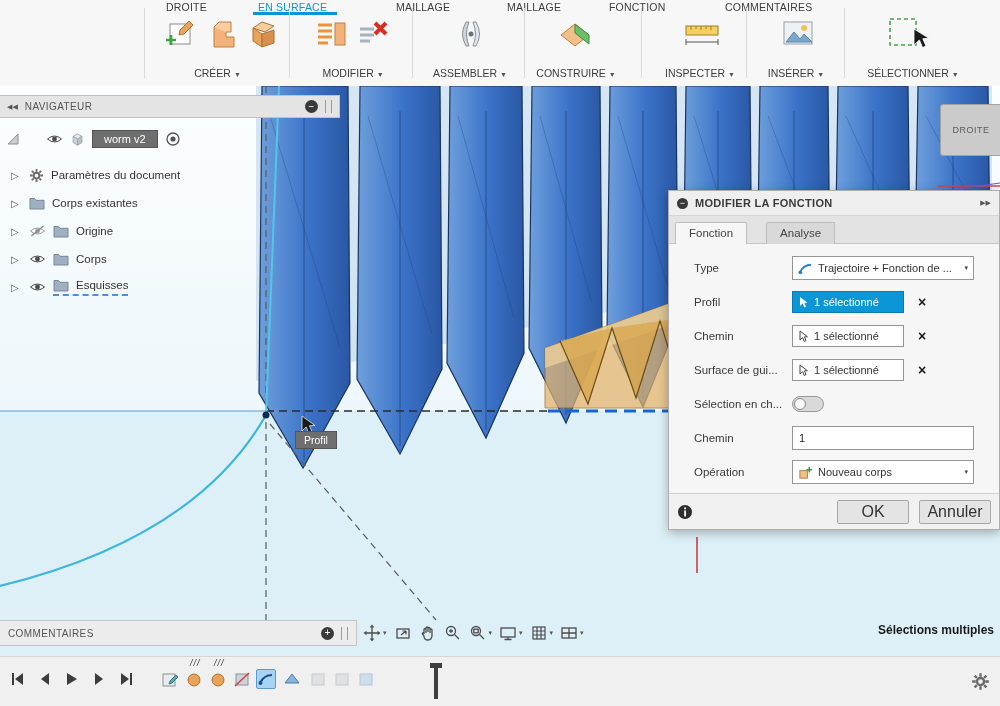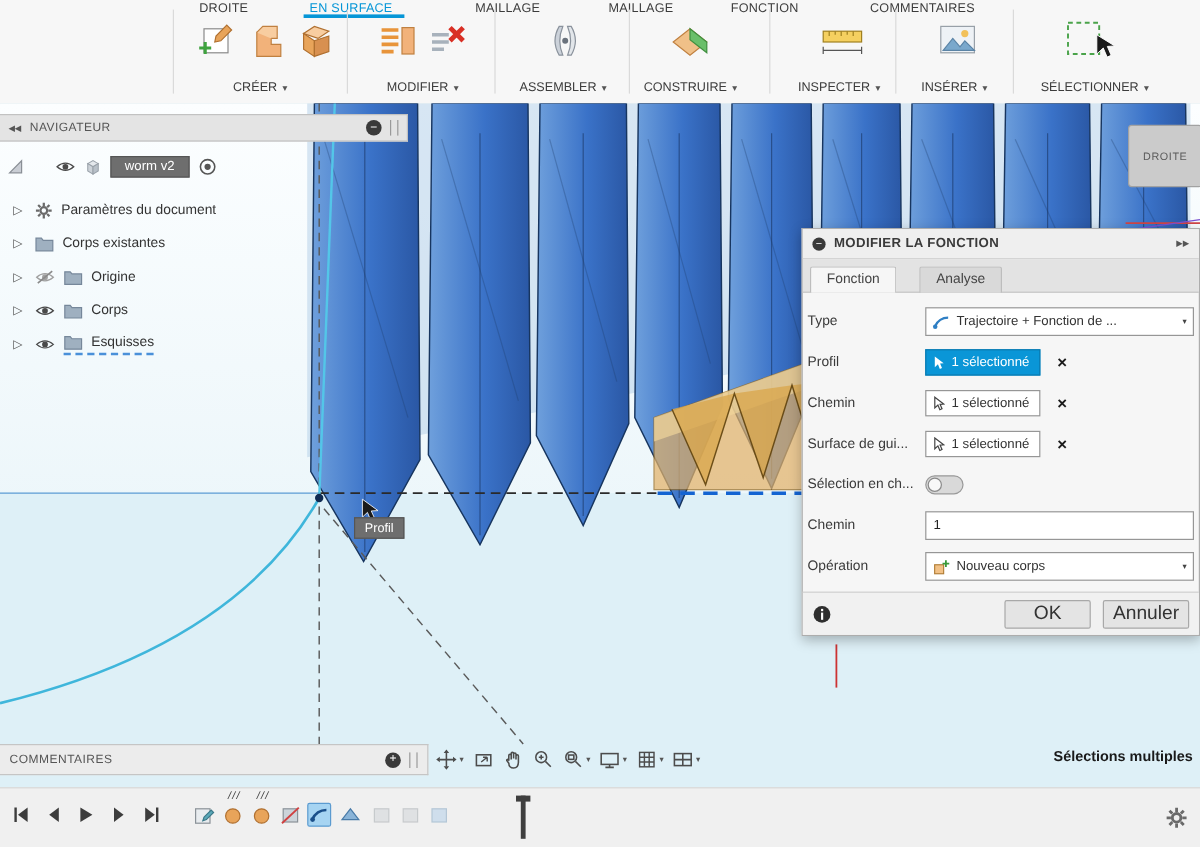--- a/index.html
+++ b/index.html
@@ -35,28 +35,28 @@
   .drop-target{display:flex;align-items:center;gap:7px;border-bottom:2px dashed #4a90d9;padding-bottom:2px;}
   
   .dialog{position:absolute;left:668px;top:104px;width:332px;height:340px;background:#f6f6f6;border:1px solid #adadad;
       box-shadow:0 3px 10px rgba(0,0,0,.28);box-sizing:border-box;}
   .dlg-title{height:24px;background:#efefef;border-bottom:1px solid #d4d4d4;display:flex;align-items:center;gap:7px;padding:0 8px;}
   .dlg-title .t{font-size:11px;font-weight:bold;color:#3a3a3a;letter-spacing:.3px;}
   .dlg-tabs{height:27px;background:#e3e3e3;border-bottom:1px solid #c5c5c5;display:flex;align-items:flex-end;padding-left:6px;gap:19px;}
   .dlg-tab{font-size:11.5px;color:#444;background:#d9d9d9;border:1px solid #bdbdbd;border-bottom:none;border-radius:2px 2px 0 0;
       padding:4px 13px 5px;position:relative;top:1px;cursor:pointer;}
   .dlg-tab.active{background:#f6f6f6;}
-  .dlg-body{padding:7px 4px 0;}
+  .dlg-body{padding:7px 25px 0;}
   .row{display:flex;align-items:center;height:34px;}
   .rlabel{width:98px;font-size:11.5px;color:#3a3a3a;flex-shrink:0;}
   .combo{flex:1;height:24px;background:#fff;border:1px solid #969696;display:flex;align-items:center;gap:5px;padding:0 5px;
       font-size:11px;color:#333;box-sizing:border-box;cursor:pointer;}
   .combo .caret{margin-left:auto;font-size:7px;color:#444;}
   .combo .val{white-space:nowrap;overflow:hidden;}
-  .selbtn{width:96px;height:22px;display:flex;align-items:center;gap:5px;padding:0 6px;font-size:11px;box-sizing:border-box;cursor:pointer;}
+  .selbtn{width:112px;height:22px;display:flex;align-items:center;gap:5px;padding:0 6px;font-size:11px;box-sizing:border-box;cursor:pointer;}
   .selbtn.blue{background:#0a96d7;border:1px solid #0a7ab0;color:#fff;}
   .selbtn.white{background:#fff;border:1px solid #969696;color:#333;}
   .xbtn{margin-left:14px;font-size:14px;font-weight:bold;color:#1a1a1a;cursor:pointer;line-height:1;}
   .toggle{width:30px;height:14px;border:1px solid #999;border-radius:8px;background:#d9d9d9;position:relative;cursor:pointer;}
   .toggle .knob{position:absolute;left:1px;top:1px;width:10px;height:10px;border-radius:50%;background:#f8f8f8;border:1px solid #8a8a8a;}
   .txt{flex:1;height:22px;border:1px solid #969696;font-size:11px;padding:0 6px;font-family:inherit;color:#222;}
   .dlg-footer{position:absolute;left:0;right:0;bottom:0;height:36px;border-top:1px solid #d0d0d0;background:#f1f1f1;
       display:flex;align-items:center;gap:10px;padding:0 8px;box-sizing:border-box;}
   .btn{width:70px;height:22px;background:#e4e4e4;border:1px solid #a8a8a8;border-radius:2px;font-size:16px;color:#333;
       display:flex;align-items:center;justify-content:center;cursor:pointer;}

